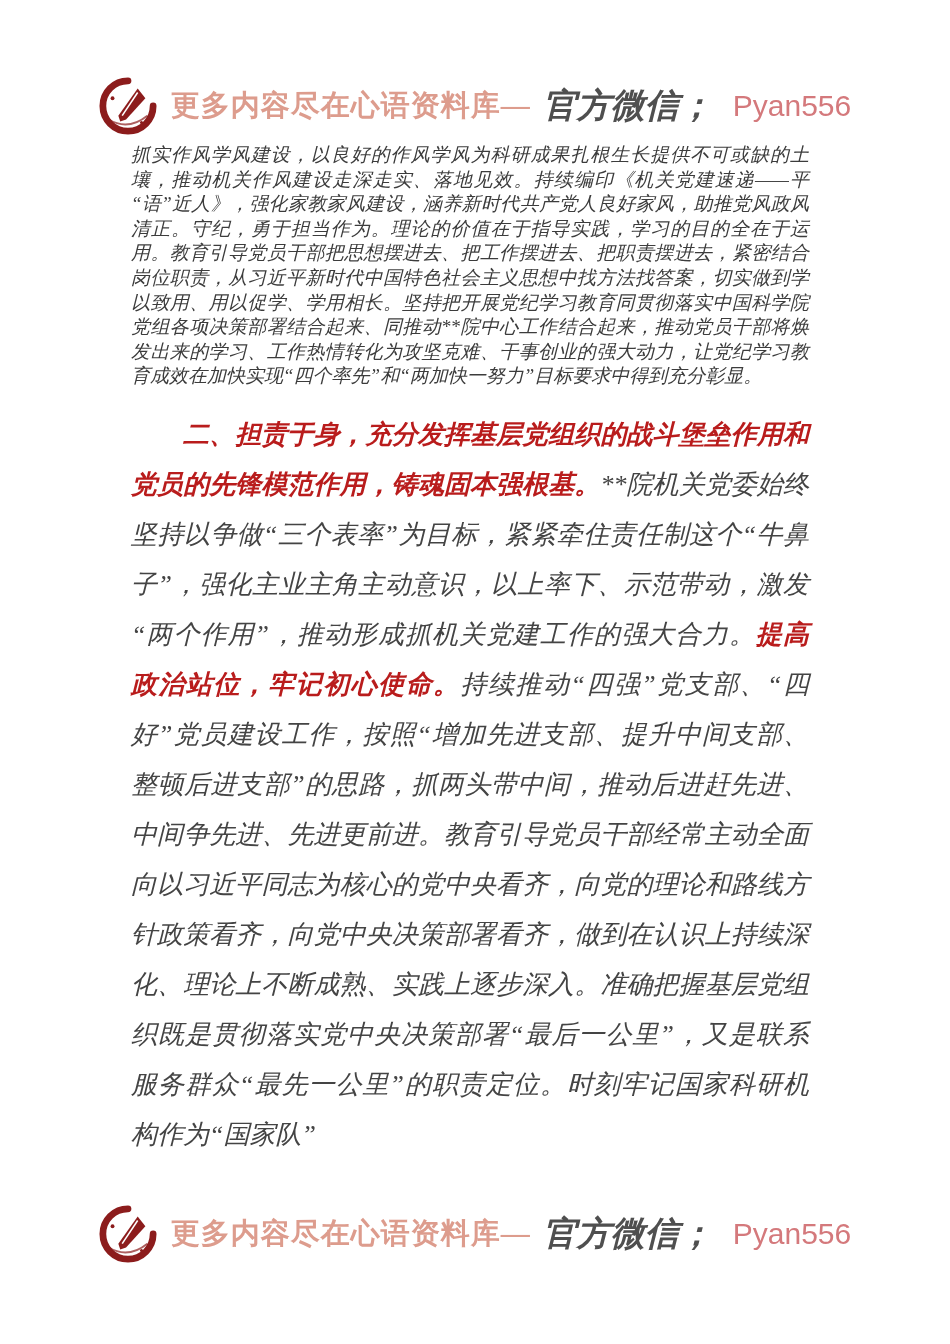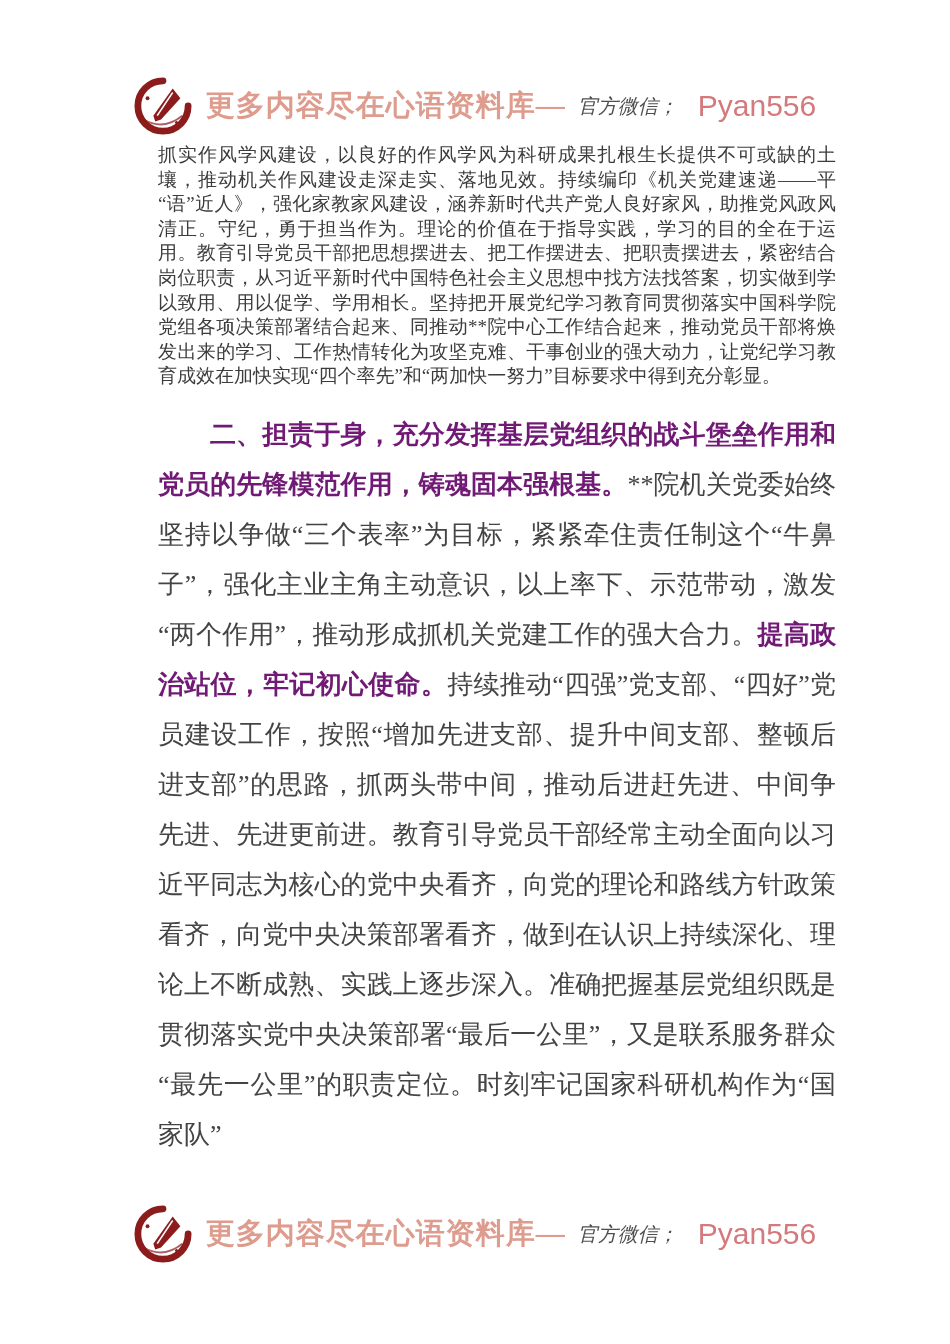--- a/index.html
+++ b/index.html
@@ -36,60 +36,61 @@
     display: inline-block;
   }
   .brand-text {
     font-size: 29px;
     font-weight: bold;
     letter-spacing: 1px;
     font-family: "Liberation Serif", "DejaVu Serif", serif;
     white-space: nowrap;
   }
   .wechat-label {
-    font-size: 20px;
-    font-weight: normal;
+    font-size: 34px;
+    font-weight: bold;
     font-style: italic;
     margin-left: 12px;
     font-family: "DejaVu Serif", "Liberation Serif", serif;
     white-space: nowrap;
   }
   .wechat-id {
     font-size: 30px;
     margin-left: 20px;
     font-family: "Liberation Sans", "DejaVu Sans", sans-serif;
     white-space: nowrap;
   }
   
   .doc-body {
     position: absolute;
     top: 143px;
-    left: 158px;
+    left: 131px;
     width: 678px;
+    font-style: italic;
   }
   .para-small {
     margin: 0;
     font-size: 19px;
     line-height: 24.6px;
     color: #3c3c3c;
     text-align: justify;
     text-justify: inter-character;
   }
   .para-large {
     margin: 21px 0 0 0;
     font-size: 26px;
     line-height: 50px;
     color: #444444;
     text-align: justify;
     text-justify: inter-character;
     text-indent: 2em;
   }
   .para-large b {
     font-weight: bold;
-    color: #701a75;
+    color: #b91c1c;
   }
 </style>
 </head>
 <body>
 
 <div class="page">
 
   <div class="brand-bar header">
     <span class="logo">
       <svg viewBox="0 0 60 60" width="58" height="58" aria-hidden="true">

